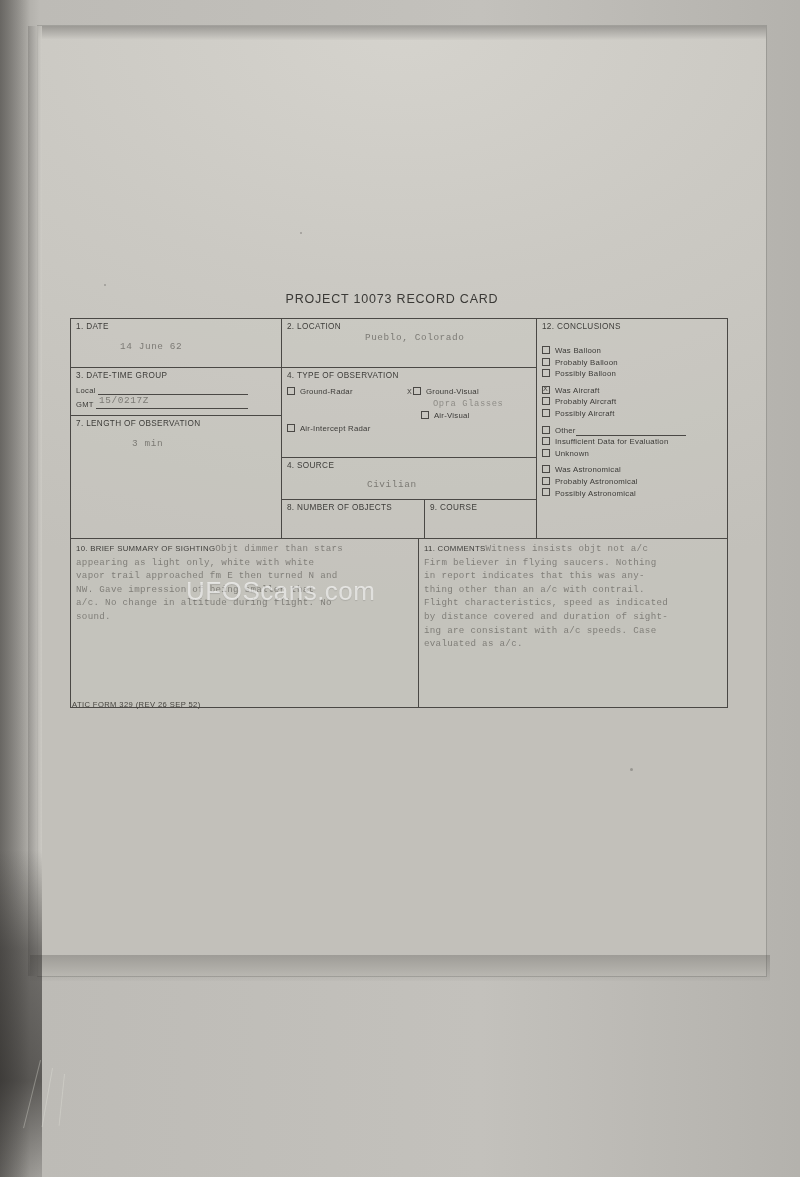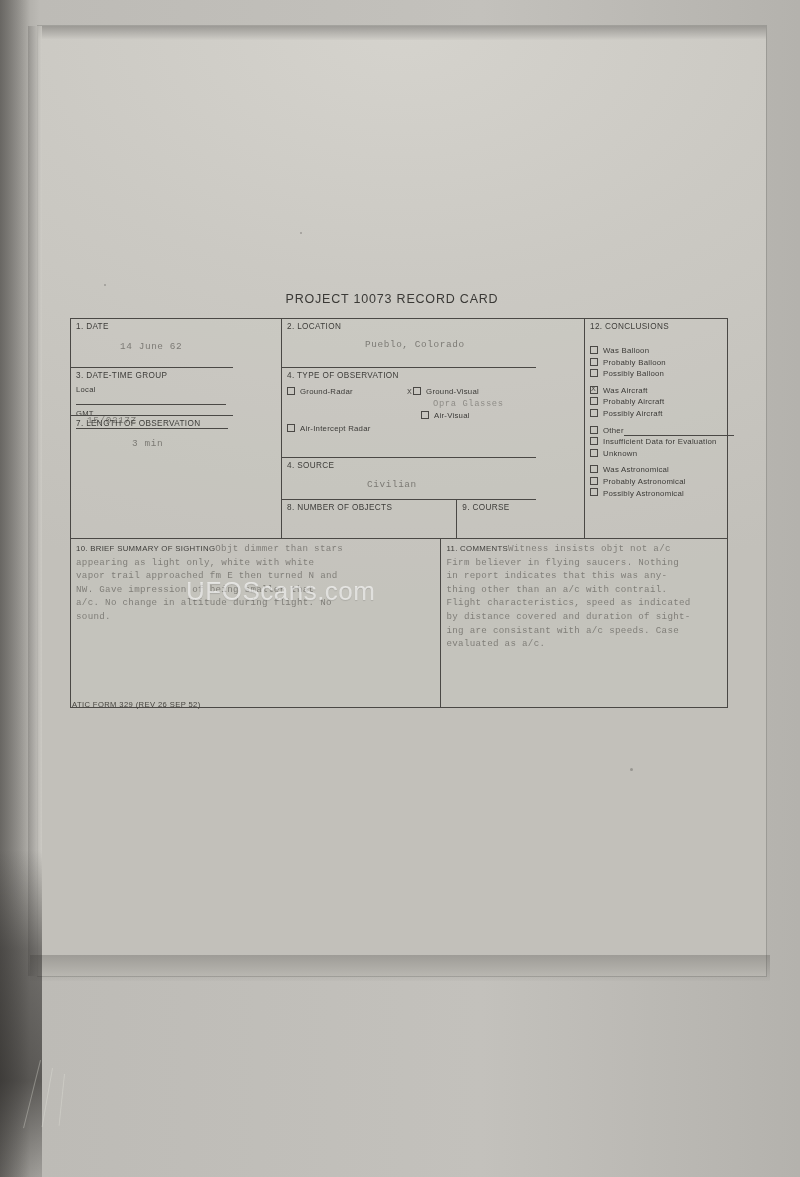--- a/index.html
+++ b/index.html
@@ -97,21 +97,21 @@
     z-index: 6;
     left: 70px;
     top: 318px;
     width: 658px;
     border: 1px solid #4a4845;
     color: #3b3a37;
     font-size: 8.4px;
     box-sizing: border-box;
     background: rgba(205,203,197,0.25);
   }
-  .row { display: flex; gap: 48px; }
+  .row { display: flex; }
   .cell {
     box-sizing: border-box;
     position: relative;
     padding: 3px 5px 2px 5px;
   }
   .bl { border-left: 1px solid #4a4845; }
   .bt { border-top: 1px solid #4a4845; }
   .lbl {
     font-size: 8.2px;
     letter-spacing: .35px;
@@ -242,37 +242,37 @@
 
         <div class="cell bt" style="height:48px;">
           <div class="lbl">3. DATE-TIME GROUP</div>
           <div style="margin-top:4px;">
             <span class="lbl-sm">Local</span>
             <span class="underline-fill" style="min-width:150px;"></span>
           </div>
           <div style="margin-top:3px;">
             <span class="lbl-sm">GMT</span>
             <span class="underline-fill" style="min-width:152px;position:relative;">
-              <span class="tw" style="position:absolute;left:11px;top:-3px;">15/0217Z</span>
+              <span class="tw" style="position:absolute;left:3px;top:-3px;">15/0217Z</span>
             </span>
           </div>
         </div>
 
 
         <div class="cell bt" style="height:38px;">
           <div class="lbl">7. LENGTH OF OBSERVATION</div>
           <div class="tw" style="margin:10px 0 0 56px;">3 min</div>
         </div>
       </div>
 
       <div class="col-mid bl">
 
         <div class="cell" style="height:48px;">
           <div class="lbl">2. LOCATION</div>
-          <div class="tw" style="margin:8px 0 0 78px;">Pueblo, Colorado</div>
+          <div class="tw" style="margin:1px 0 0 78px;">Pueblo, Colorado</div>
         </div>
 
         <div class="cell bt" style="height:90px;">
           <div class="lbl">4. TYPE OF OBSERVATION</div>
           <div style="display:flex;margin-top:6px;">
             <div style="width:120px;">
               <div class="opt">
                 <span class="chk"></span><span>Ground-Radar</span>
               </div>
               <div class="opt" style="margin-top:25px;">

